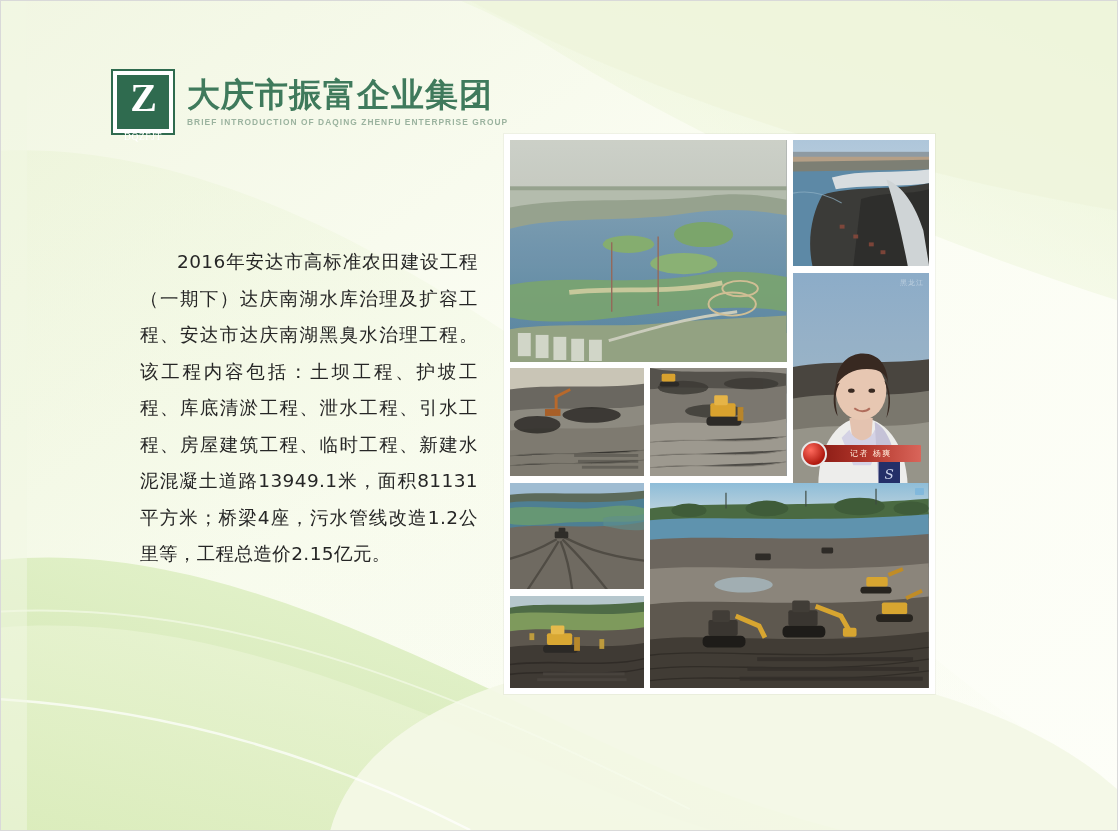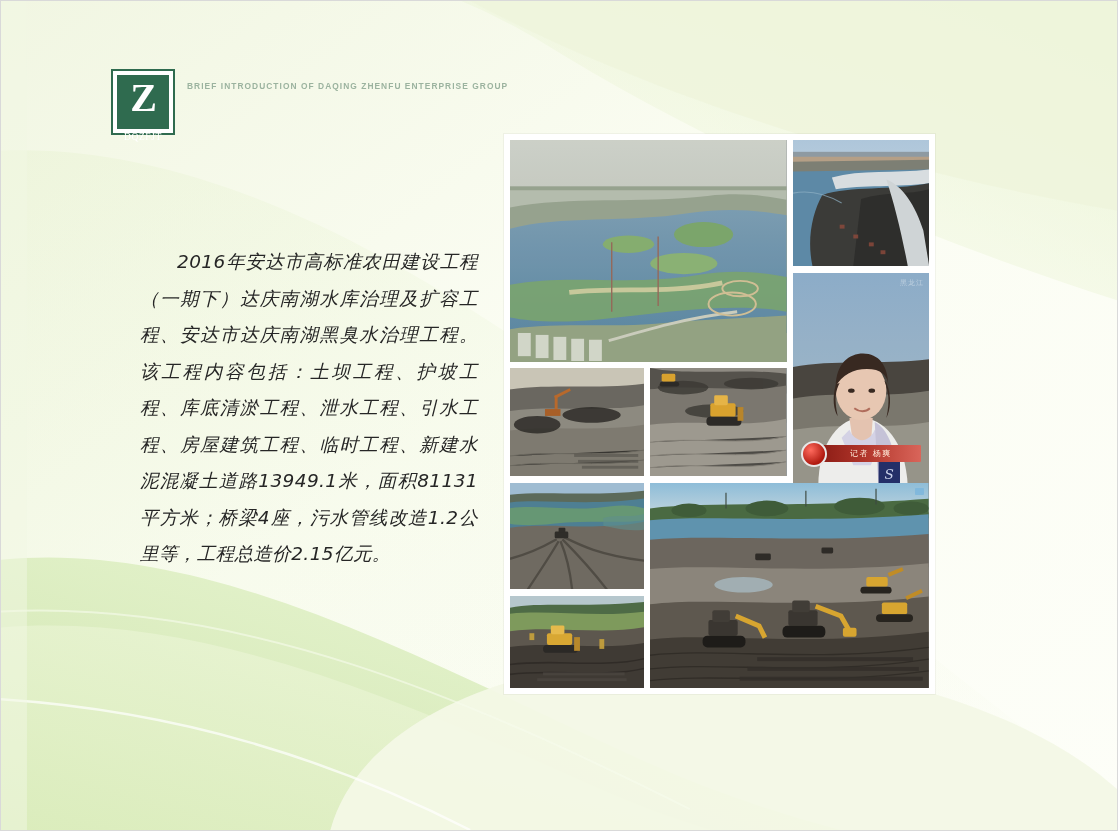--- a/index.html
+++ b/index.html
@@ -84,21 +84,20 @@
     position:absolute;
     left:139px;top:243px;
     width:338px;
     font-family:"DejaVu Sans","Liberation Sans",sans-serif;
     font-size:18.5px;
     line-height:36.5px;
     color:#262626;
     text-align:justify;
     text-justify:inter-ideograph;
     letter-spacing:.4px;
-    font-style:italic;
   }
   .body-text .indent{display:inline-block;width:37px;}
 
   
   .collage{
     position:absolute;
     left:503px;top:133px;
     width:431px;height:560px;
     background:#ffffff;
     padding:6px;
@@ -204,20 +203,21 @@
   </div>
 
   <div class="logo-block">
     <div class="logo-mark">
       <div class="logo-mark-inner">
         <div class="logo-z">Z</div>
         <div class="logo-abbr">DQZFJT</div>
       </div>
     </div>
     <div class="logo-text">
+      <div class="logo-cn">大庆市振富企业集团</div>
       <div class="logo-en">BRIEF INTRODUCTION OF DAQING ZHENFU ENTERPRISE GROUP</div>
     </div>
   </div>
 
   <div class="body-text"><span class="indent"></span><span>2016年安达市高标准农田建设工程（一期下）达庆南湖水库治理及扩容工程、安达市达庆南湖黑臭水治理工程。该工程内容包括：土坝工程、护坡工程、库底清淤工程、泄水工程、引水工程、房屋建筑工程、临时工程、新建水泥混凝土道路13949.1米，面积81131平方米；桥梁4座，污水管线改造1.2公里等，工程总造价2.15亿元。</span></div>
 
   <div class="collage">
     <div class="collage-grid">
 
       <div class="ph" style="left:0;top:0;width:66%;height:40.5%;">

